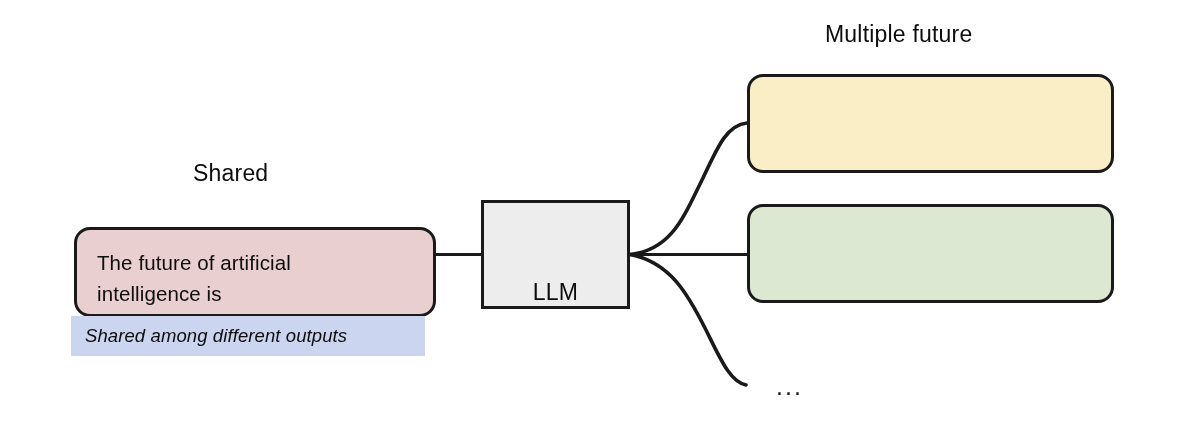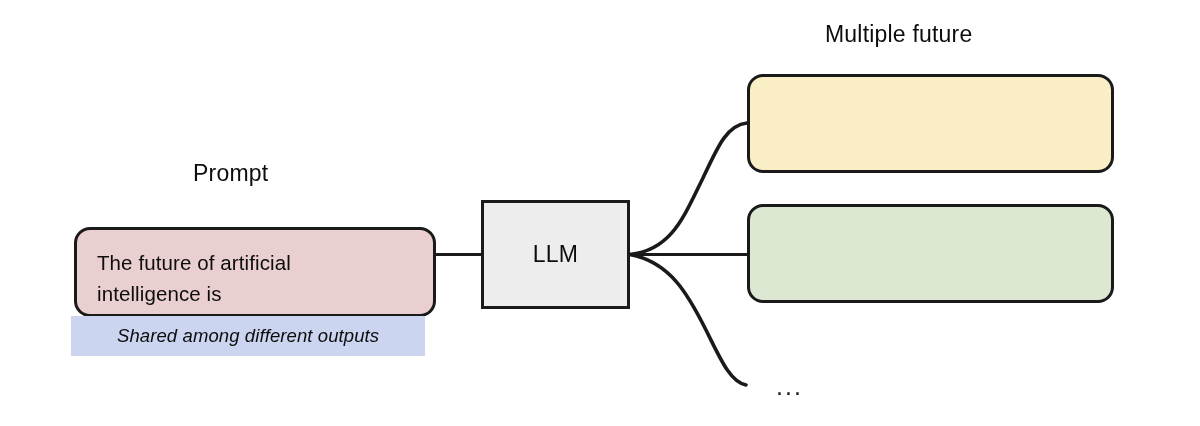--- a/index.html
+++ b/index.html
@@ -52,21 +52,21 @@
     letter-spacing: 0.1px;
   }
   .llm-box {
     left: 481px;
     top: 200px;
     width: 149px;
     height: 109px;
     background: #ededed;
     border-width: 3px;
     display: flex;
-    align-items: center;
+    align-items: flex-end;
     justify-content: center;
   }
   .llm-label {
     font-size: 23px;
     color: #0d0d0d;
     letter-spacing: 0.3px;
   }
   .out-box-1 {
     left: 747px;
     top: 74px;
@@ -106,21 +106,20 @@
     display: flex;
     align-items: center;
   }
   .shared-banner-text {
     padding-left: 14px;
     font-size: 18.5px;
     font-style: italic;
     color: #0d0d0d;
     white-space: nowrap;
     letter-spacing: 0.1px;
-    margin-left: 32px;
   }
   .ellipsis {
     position: absolute;
     left: 776px;
     top: 372px;
     font-size: 25px;
     letter-spacing: 2px;
     color: #1a1a1a;
   }
 </style>
@@ -133,21 +132,21 @@
 
     <path d="M 404 254.5 L 481 254.5" fill="none" stroke="#1a1a1a" stroke-width="3.2"></path>
 
     <path d="M 630 254.5 C 672 250 684 216 703 178 C 718 146 727 125 747 123" fill="none" stroke="#1a1a1a" stroke-width="3.6" stroke-linecap="round"></path>
 
     <path d="M 630 254.5 L 747 254.5" fill="none" stroke="#1a1a1a" stroke-width="3.2" stroke-linecap="round"></path>
 
     <path d="M 630 254.5 C 670 262 688 294 706 330 C 720 358 730 382 746 385" fill="none" stroke="#1a1a1a" stroke-width="3.6" stroke-linecap="round"></path>
   </svg>
 
-  <div class="caption caption-prompt">Prompt</div>
+  <div class="caption caption-prompt">Shared</div>
 
   <div class="node node-rounded prompt-box">
     <div class="prompt-text">The future of artificial intelligence is</div>
   </div>
 
   <div class="shared-banner">
     <div class="shared-banner-text">Shared among different outputs</div>
   </div>
 
   <div class="node llm-box">

